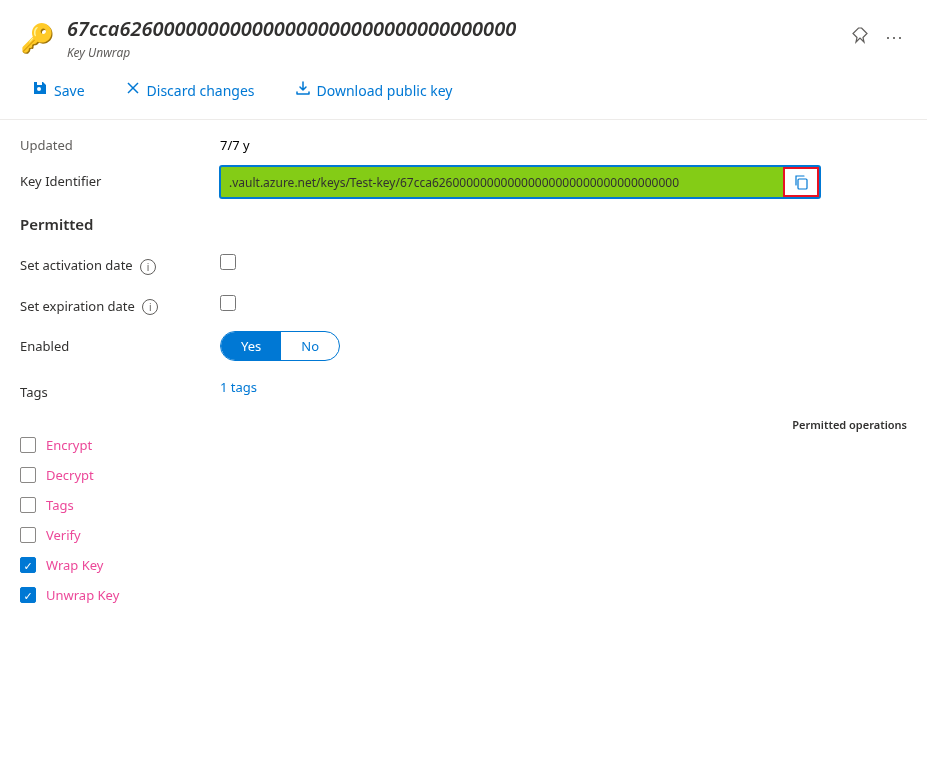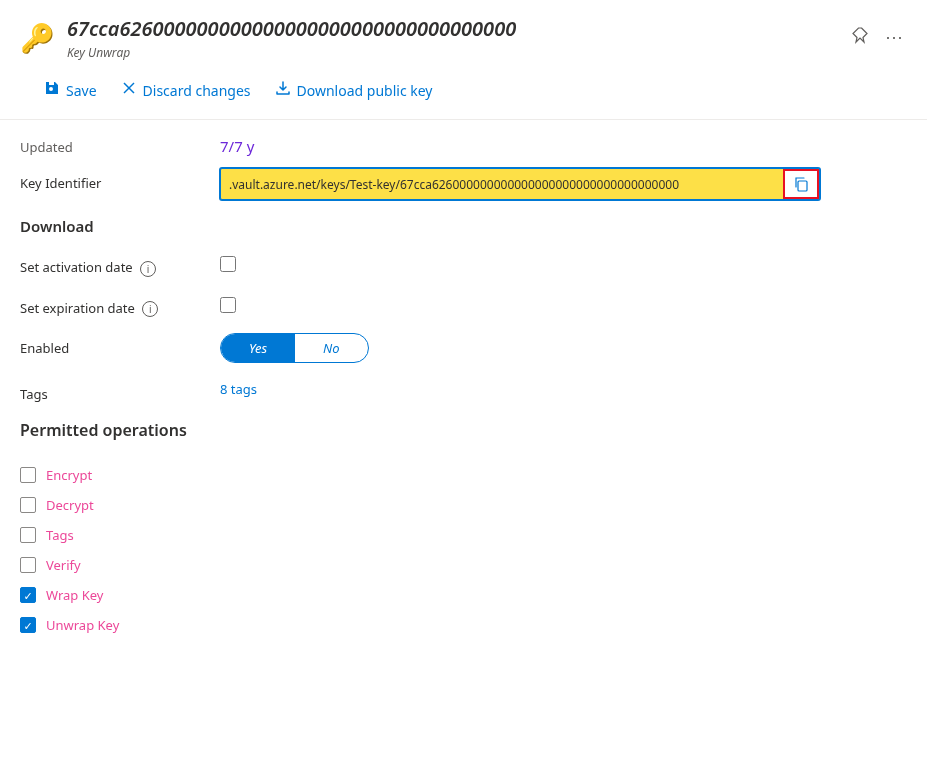--- a/index.html
+++ b/index.html
@@ -49,22 +49,22 @@
       cursor: pointer;
       color: #605e5c;
       font-size: 18px;
       padding: 4px;
       border-radius: 2px;
     }
 
     .toolbar {
       display: flex;
       align-items: center;
-      gap: 0;
-      padding: 4px 20px 12px 32px;
+      gap: 16px;
+      padding: 4px 20px 12px 20px;
       border-bottom: 1px solid #edebe9;
     }
     .toolbar-btn {
       display: flex;
       align-items: center;
       gap: 6px;
       background: none;
       border: none;
       cursor: pointer;
       color: #0078d4;
@@ -103,21 +103,21 @@
       color: #323130;
       margin: 8px 0 16px 0;
     }
 
     .text-input-container {
       display: flex;
       align-items: center;
       border: 1px solid #8a8886;
       border-radius: 2px;
       max-width: 600px;
-      background: #fde047;
+      background: #84cc16;
     }
     .text-input-container.highlighted {
       border-color: #0078d4;
       box-shadow: 0 0 0 1px #0078d4;
     }
     .text-input {
       flex: 1;
       border: none;
       outline: none;
       padding: 6px 8px;
@@ -167,50 +167,50 @@
 
     .toggle-container {
       display: inline-flex;
       align-items: center;
       border: 1px solid #0078d4;
       border-radius: 20px;
       overflow: hidden;
       background: #fff;
     }
     .toggle-option {
-      padding: 5px 28px;
+      padding: 5px 20px;
       font-size: 13px;
       cursor: pointer;
       border: none;
       background: transparent;
       font-family: inherit;
       color: #0078d4;
-      font-style: italic;
     }
     .toggle-option.active {
       background: #0078d4;
       color: #fff;
       border-radius: 18px 0 0 18px;
     }
 
     .tags-link {
       color: #0078d4;
       font-size: 13px;
       cursor: pointer;
       text-decoration: none;
     }
 
     .permitted-section {
       margin-top: 8px;
     }
     .permitted-title {
-      font-size: 16px;
+      font-size: 11px;
       color: #323130;
       font-weight: 600;
-      margin-bottom: 25px;
+      margin-bottom: 4px;
+      text-align: right;
     }
     .checkbox-row {
       display: flex;
       align-items: center;
       gap: 10px;
       margin-bottom: 12px;
     }
     .checkbox-row label {
       font-size: 13px;
       color: #ec4899;
@@ -248,22 +248,22 @@
       align-items: flex-end;
       margin-bottom: 12px;
     }
     .updated-label {
       width: 200px;
       min-width: 200px;
       font-size: 13px;
       color: #605e5c;
     }
     .updated-value {
-      font-size: 15px;
-      color: #6d28d9;
+      font-size: 13px;
+      color: #000000;
     }
   </style>
 </head>
 <body>
 
 <div class="header-section">
   <div class="key-icon">🔑</div>
   <div class="header-title-group">
     <div class="header-title">67cca626000000000000000000000000000000000</div>
     <div class="header-subtitle">Key Unwrap</div>
@@ -323,21 +323,21 @@
         <button class="copy-btn copy-btn-highlighted" title="Copy to clipboard">
           <svg width="16" height="16" viewBox="0 0 16 16" fill="none" xmlns="http://www.w3.org/2000/svg">
             <rect x="5" y="5" width="9" height="10" rx="1" stroke="#0078d4" stroke-width="1.2"></rect>
             <path d="M3 11V2h8" stroke="#0078d4" stroke-width="1.2" stroke-linecap="round"></path>
           </svg>
         </button>
       </div>
     </div>
   </div>
 
-  <div class="section-title">Download</div>
+  <div class="section-title">Permitted</div>
 
   <div class="field-row">
     <div class="field-label">
       <span>Set activation date</span>
       <span class="info-icon">i</span>
     </div>
     <div class="field-value">
       <input type="checkbox" class="checkbox-input" style="">
     </div>
   </div>
@@ -358,21 +358,21 @@
       <div class="toggle-container">
         <button class="toggle-option active">Yes</button>
         <button class="toggle-option">No</button>
       </div>
     </div>
   </div>
 
   <div class="field-row">
     <div class="field-label">Tags</div>
     <div class="field-value">
-      <a class="tags-link">8 tags</a>
+      <a class="tags-link">1 tags</a>
     </div>
   </div>
 
   <div class="permitted-section">
     <div class="permitted-title">Permitted operations</div>
 
     <div class="checkbox-row">
       <div class="checkbox-unchecked"></div>
       <label>Encrypt</label>
     </div>

